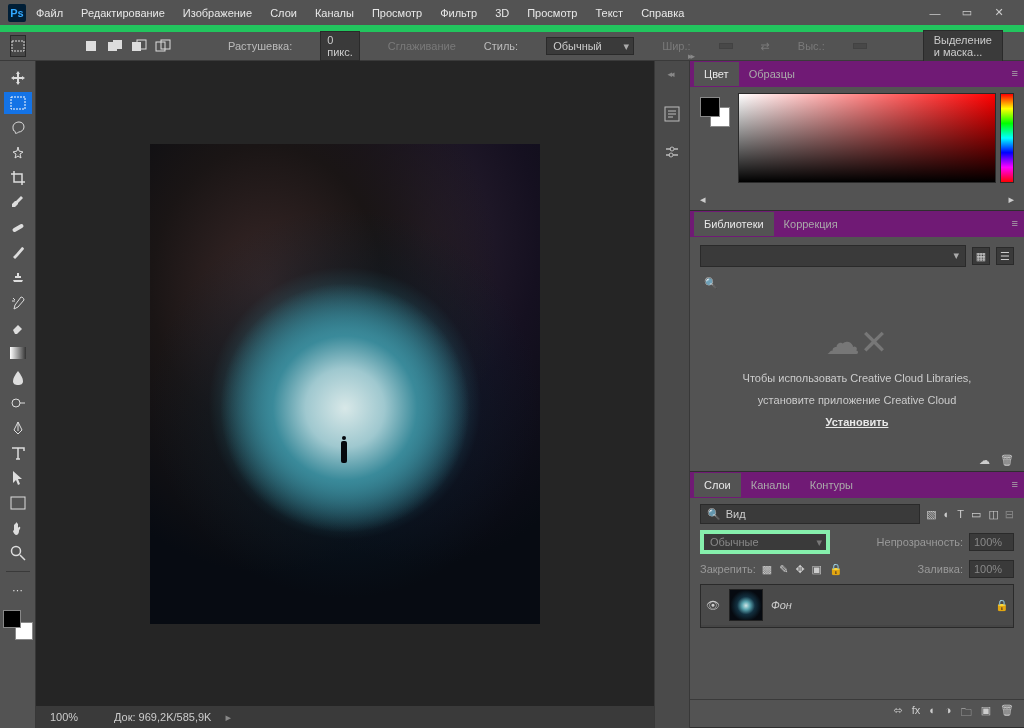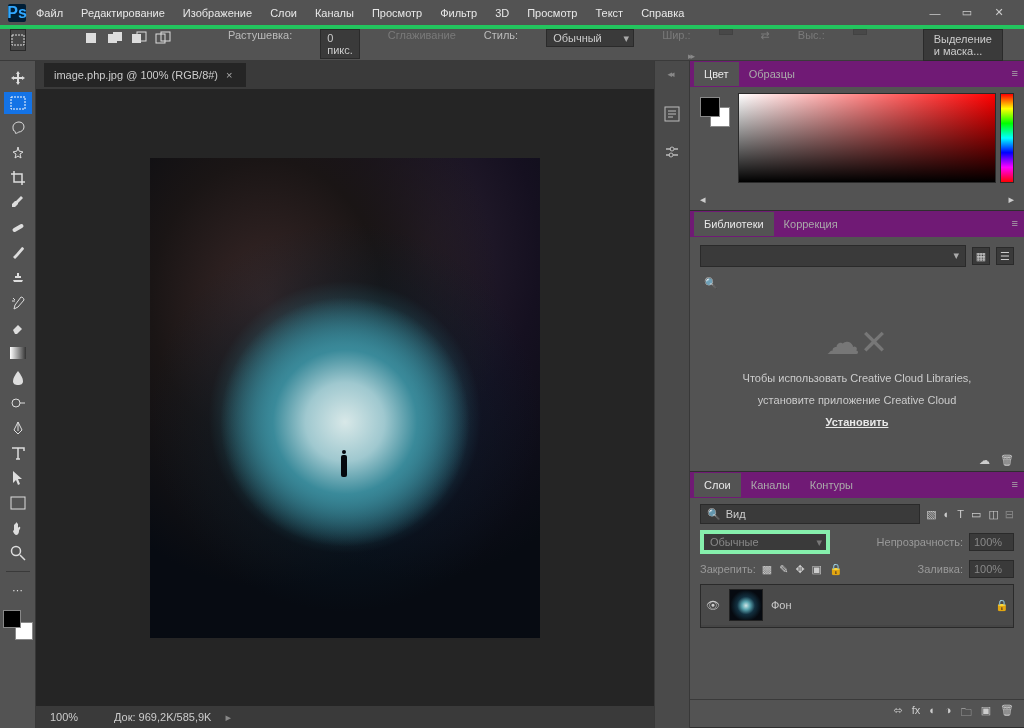--- a/index.html
+++ b/index.html
@@ -1,22 +1,22 @@
 <!DOCTYPE html>
 <html><head>
 <meta charset="utf-8">
 <style>
 *{margin:0;padding:0;box-sizing:border-box;font-family:Tahoma,Arial,sans-serif;font-size:11px;color:#ccc;user-select:none}
 body{background:#535353;width:1024px;height:728px;overflow:hidden;position:relative}
 .menubar{height:25px;background:#535353;display:flex;align-items:center;padding:0 8px;gap:2px}
-.ps-logo{width:18px;height:18px;background:#001e36;color:#31a8ff;display:flex;align-items:center;justify-content:center;font-weight:bold;font-size:16px;border-radius:2px}
+.ps-logo{width:18px;height:18px;background:#001e36;color:#31a8ff;display:flex;align-items:center;justify-content:center;font-weight:bold;font-size:11px;border-radius:2px}
 .menu-item{padding:4px 8px;cursor:pointer;color:#e8e8e8}
 .win-controls{margin-left:auto;display:flex;gap:18px;padding-right:10px}
 .win-btn{width:14px;height:14px;display:flex;align-items:center;justify-content:center;cursor:pointer;color:#ccc}
-.optbar{height:36px;background:#535353;border-top:4px solid #22c55e;border-bottom:1px solid #3a3a3a;display:flex;align-items:flex-start;padding:0 10px;gap:28px}
+.optbar{height:36px;background:#535353;border-top:7px solid #22c55e;border-bottom:1px solid #3a3a3a;display:flex;align-items:center;padding:0 10px;gap:28px}
 .opt-tool{width:24px;height:22px;border:1px solid #2a2a2a;background:#474747;display:flex;align-items:center;justify-content:center}
 .opt-shapes{display:flex;gap:6px;align-items:center}
 .opt-shape{width:18px;height:18px;display:flex;align-items:center;justify-content:center;cursor:pointer}
 .divider{width:1px;height:24px;background:#3a3a3a}
 .opt-label{color:#bbb}
 .opt-disabled{color:#7a7a7a}
 .opt-input{background:#3a3a3a;border:1px solid #2a2a2a;padding:2px 6px;width:60px;color:#ccc}
 .opt-select{background:#3a3a3a;border:1px solid #2a2a2a;padding:2px 18px 2px 6px;color:#ccc;position:relative;min-width:88px}
 .opt-select:after{content:"▾";position:absolute;right:4px;color:#aaa}
 .opt-btn{background:#3a3a3a;border:1px solid #2a2a2a;padding:3px 10px;cursor:pointer}
@@ -83,21 +83,21 @@
 .lay-select:after{content:"▾";position:absolute;right:4px;color:#777}
 .lay-label{color:#999}
 .lay-input{background:#3a3a3a;border:1px solid #2a2a2a;width:45px;padding:2px 4px;color:#888}
 .lock-icons{display:flex;gap:7px;align-items:center;color:#999}
 .lock-icons span{cursor:pointer}
 .layer-list{background:#454545;border:1px solid #2a2a2a;min-height:44px}
 .layer-item{display:flex;align-items:center;gap:8px;padding:4px;background:#4a4a4a}
 .layer-eye{width:16px;text-align:center;cursor:pointer}
 .layer-thumb{width:34px;height:32px;background:#0a1218;border:1px solid #222;position:relative;overflow:hidden}
 .layer-thumb .mini{position:absolute;inset:0;background:radial-gradient(circle at 50% 52%,#cfe5e6 0%,#5aa5b0 18%,#123040 40%,#060a10 70%)}
-.layer-name{flex:1;}
+.layer-name{flex:1;font-style:italic}
 .layer-lock{color:#aaa}
 .panel-footer{display:flex;justify-content:flex-end;gap:9px;padding:4px 10px;color:#999;border-top:1px solid #3a3a3a}
 .panel-footer span{cursor:pointer}
 svg{display:block}
 </style>
 </head>
 <body>
 
 <div class="menubar">
   <div class="ps-logo">Ps</div>
@@ -283,26 +283,20 @@
       </div>
     <div class="tool-sep"></div>
     <div class="tool">⋯</div>
     <div class="swatch-fg-bg">
       <div class="swatch-bg"></div>
       <div class="swatch-fg"></div>
     </div>
   </div>
 
   <div class="doc-area">
-    <div class="tabstrip">
-      <div class="tab">
-        <span>image.php.jpg @ 100% (RGB/8#)</span>
-        <span class="tab-close">×</span>
-      </div>
-    </div>
     <div class="canvas-wrap">
       <div class="canvas">
         <div class="cave"></div>
         <div class="figure"></div>
       </div>
     </div>
     <div class="statusbar">
       <span class="zoom">100%</span>
       <span>Док: 969,2K/585,9K</span>
       <span class="arrow">▸</span>

